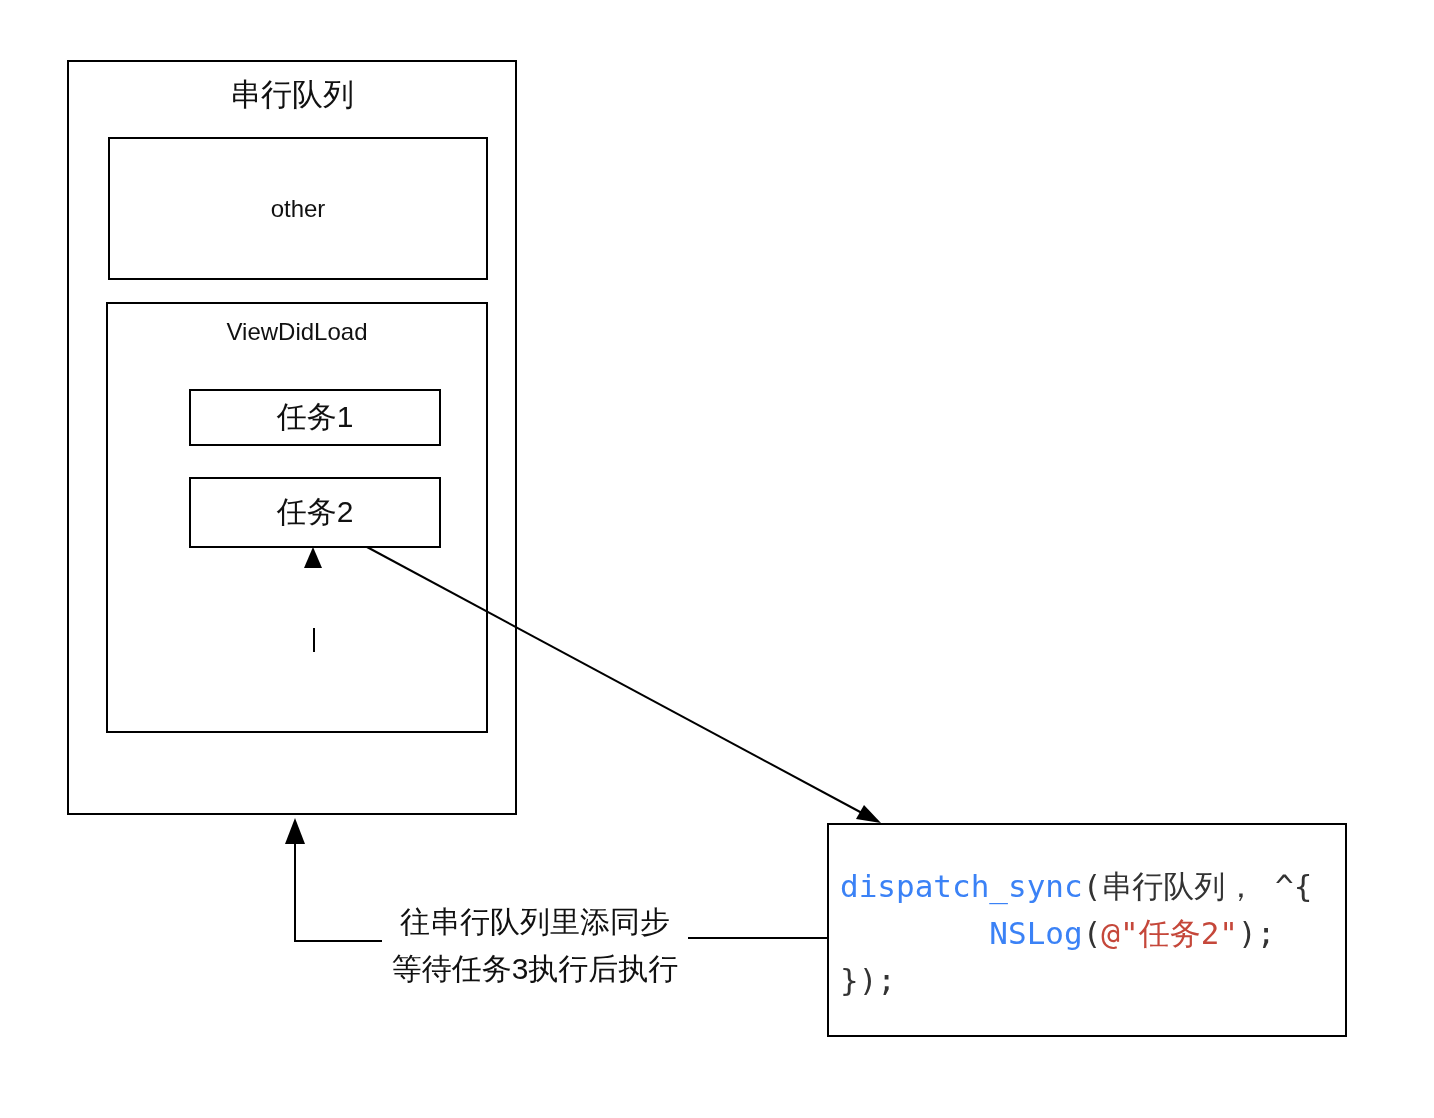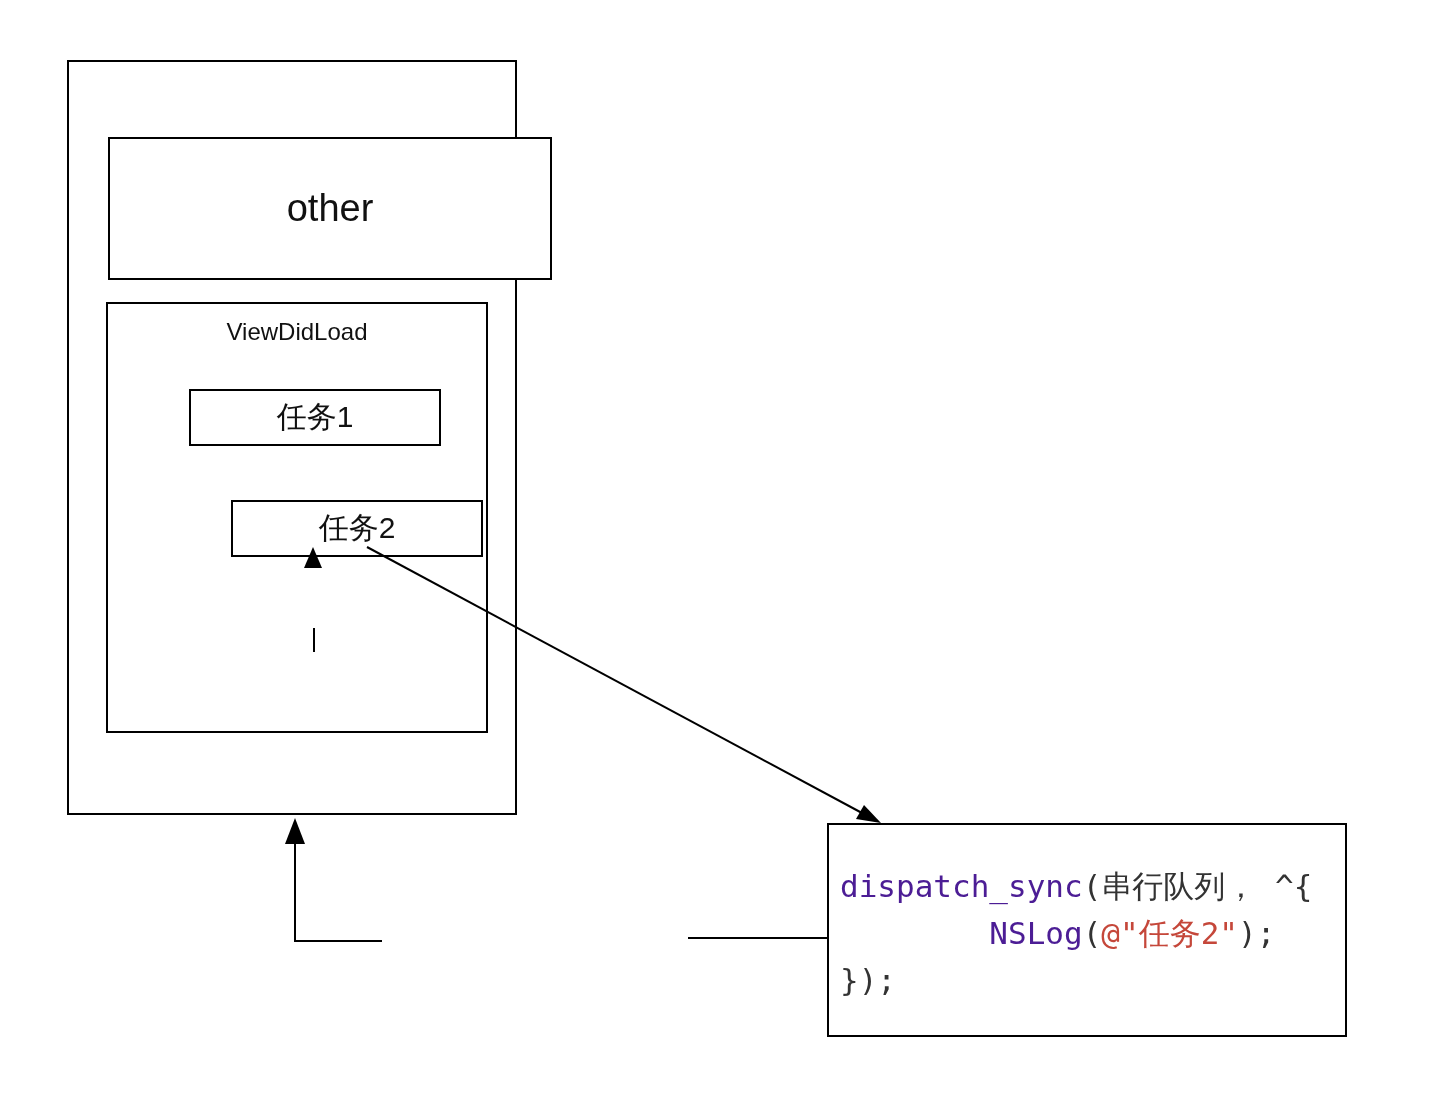--- a/index.html
+++ b/index.html
@@ -34,29 +34,29 @@
     display: flex;
     align-items: center;
     justify-content: center;
     text-align: center;
   }
   .outer-box { left: 67px; top: 60px; width: 450px; height: 755px; background: transparent; }
   .outer-title {
     position: absolute; left: 67px; top: 78px; width: 450px;
     text-align: center; font-size: 31px; line-height: 34px;
   }
-  .other-box { left: 108px; top: 137px; width: 444px; height: 143px; font-size: 38px; }
+  .other-box { left: 108px; top: 137px; width: 380px; height: 143px; font-size: 24px; }
   .vdl-box { left: 106px; top: 302px; width: 382px; height: 431px; background: transparent; }
   .vdl-title {
     position: absolute; left: 106px; top: 316px; width: 382px;
     text-align: center; font-size: 24px; line-height: 32px;
   }
   .task-box { left: 189px; width: 252px; font-size: 30px; justify-content: center; }
   .task1 { top: 389px; height: 57px; }
-  .task2 { top: 500px; height: 57px; margin-left: 42px; }
+  .task2 { top: 477px; height: 71px; }
   .task3 { top: 652px; height: 59px; }
   .wait-note {
     position: absolute; left: 106px; top: 585px; width: 420px;
     text-align: center; font-size: 30px; line-height: 31px;
   }
   .sync-note {
     position: absolute; left: 380px; top: 898px; width: 310px;
     text-align: center; font-size: 30px; line-height: 47px;
   }
   .code-box {
@@ -64,46 +64,51 @@
   }
   .code {
     margin: 0;
     padding: 38px 0 0 11px;
     font-family: "DejaVu Sans Mono", "Liberation Mono", monospace;
     font-size: 31px;
     line-height: 47px;
     color: #333333;
     white-space: pre;
   }
-  .tok-fn { color: #4c1d95; }
+  .tok-fn { color: #3b82f6; }
   .tok-str { color: #c5473a; }
 </style>
 </head>
 <body>
 
 <div class="canvas">
 
   <div class="box outer-box"></div>
+  <div class="outer-title">串行队列</div>
 
   <div class="box other-box label-center">
     <span>other</span>
   </div>
 
   <div class="box vdl-box"></div>
   <div class="vdl-title">ViewDidLoad</div>
 
   <div class="box task-box task1 label-center">
     <span>任务1</span>
   </div>
   <div class="box task-box task2 label-center">
     <span>任务2</span>
   </div>
 
 
 
+  <div class="sync-note">
+    <div>往串行队列里添同步</div>
+    <div>等待任务3执行后执行</div>
+  </div>
 
   <div class="box code-box">
     <pre class="code"><span class="tok-fn">dispatch_sync</span><span>(串行队列， ^{</span>
 <span>        </span><span class="tok-fn">NSLog</span><span>(</span><span class="tok-str">@"任务2"</span><span>);</span>
 <span>});</span></pre>
   </div>
 
   <svg class="overlay" width="1434" height="1118" viewBox="0 0 1434 1118">
 
     <polygon points="313,547 304,568 322,568" fill="#000000"></polygon>

